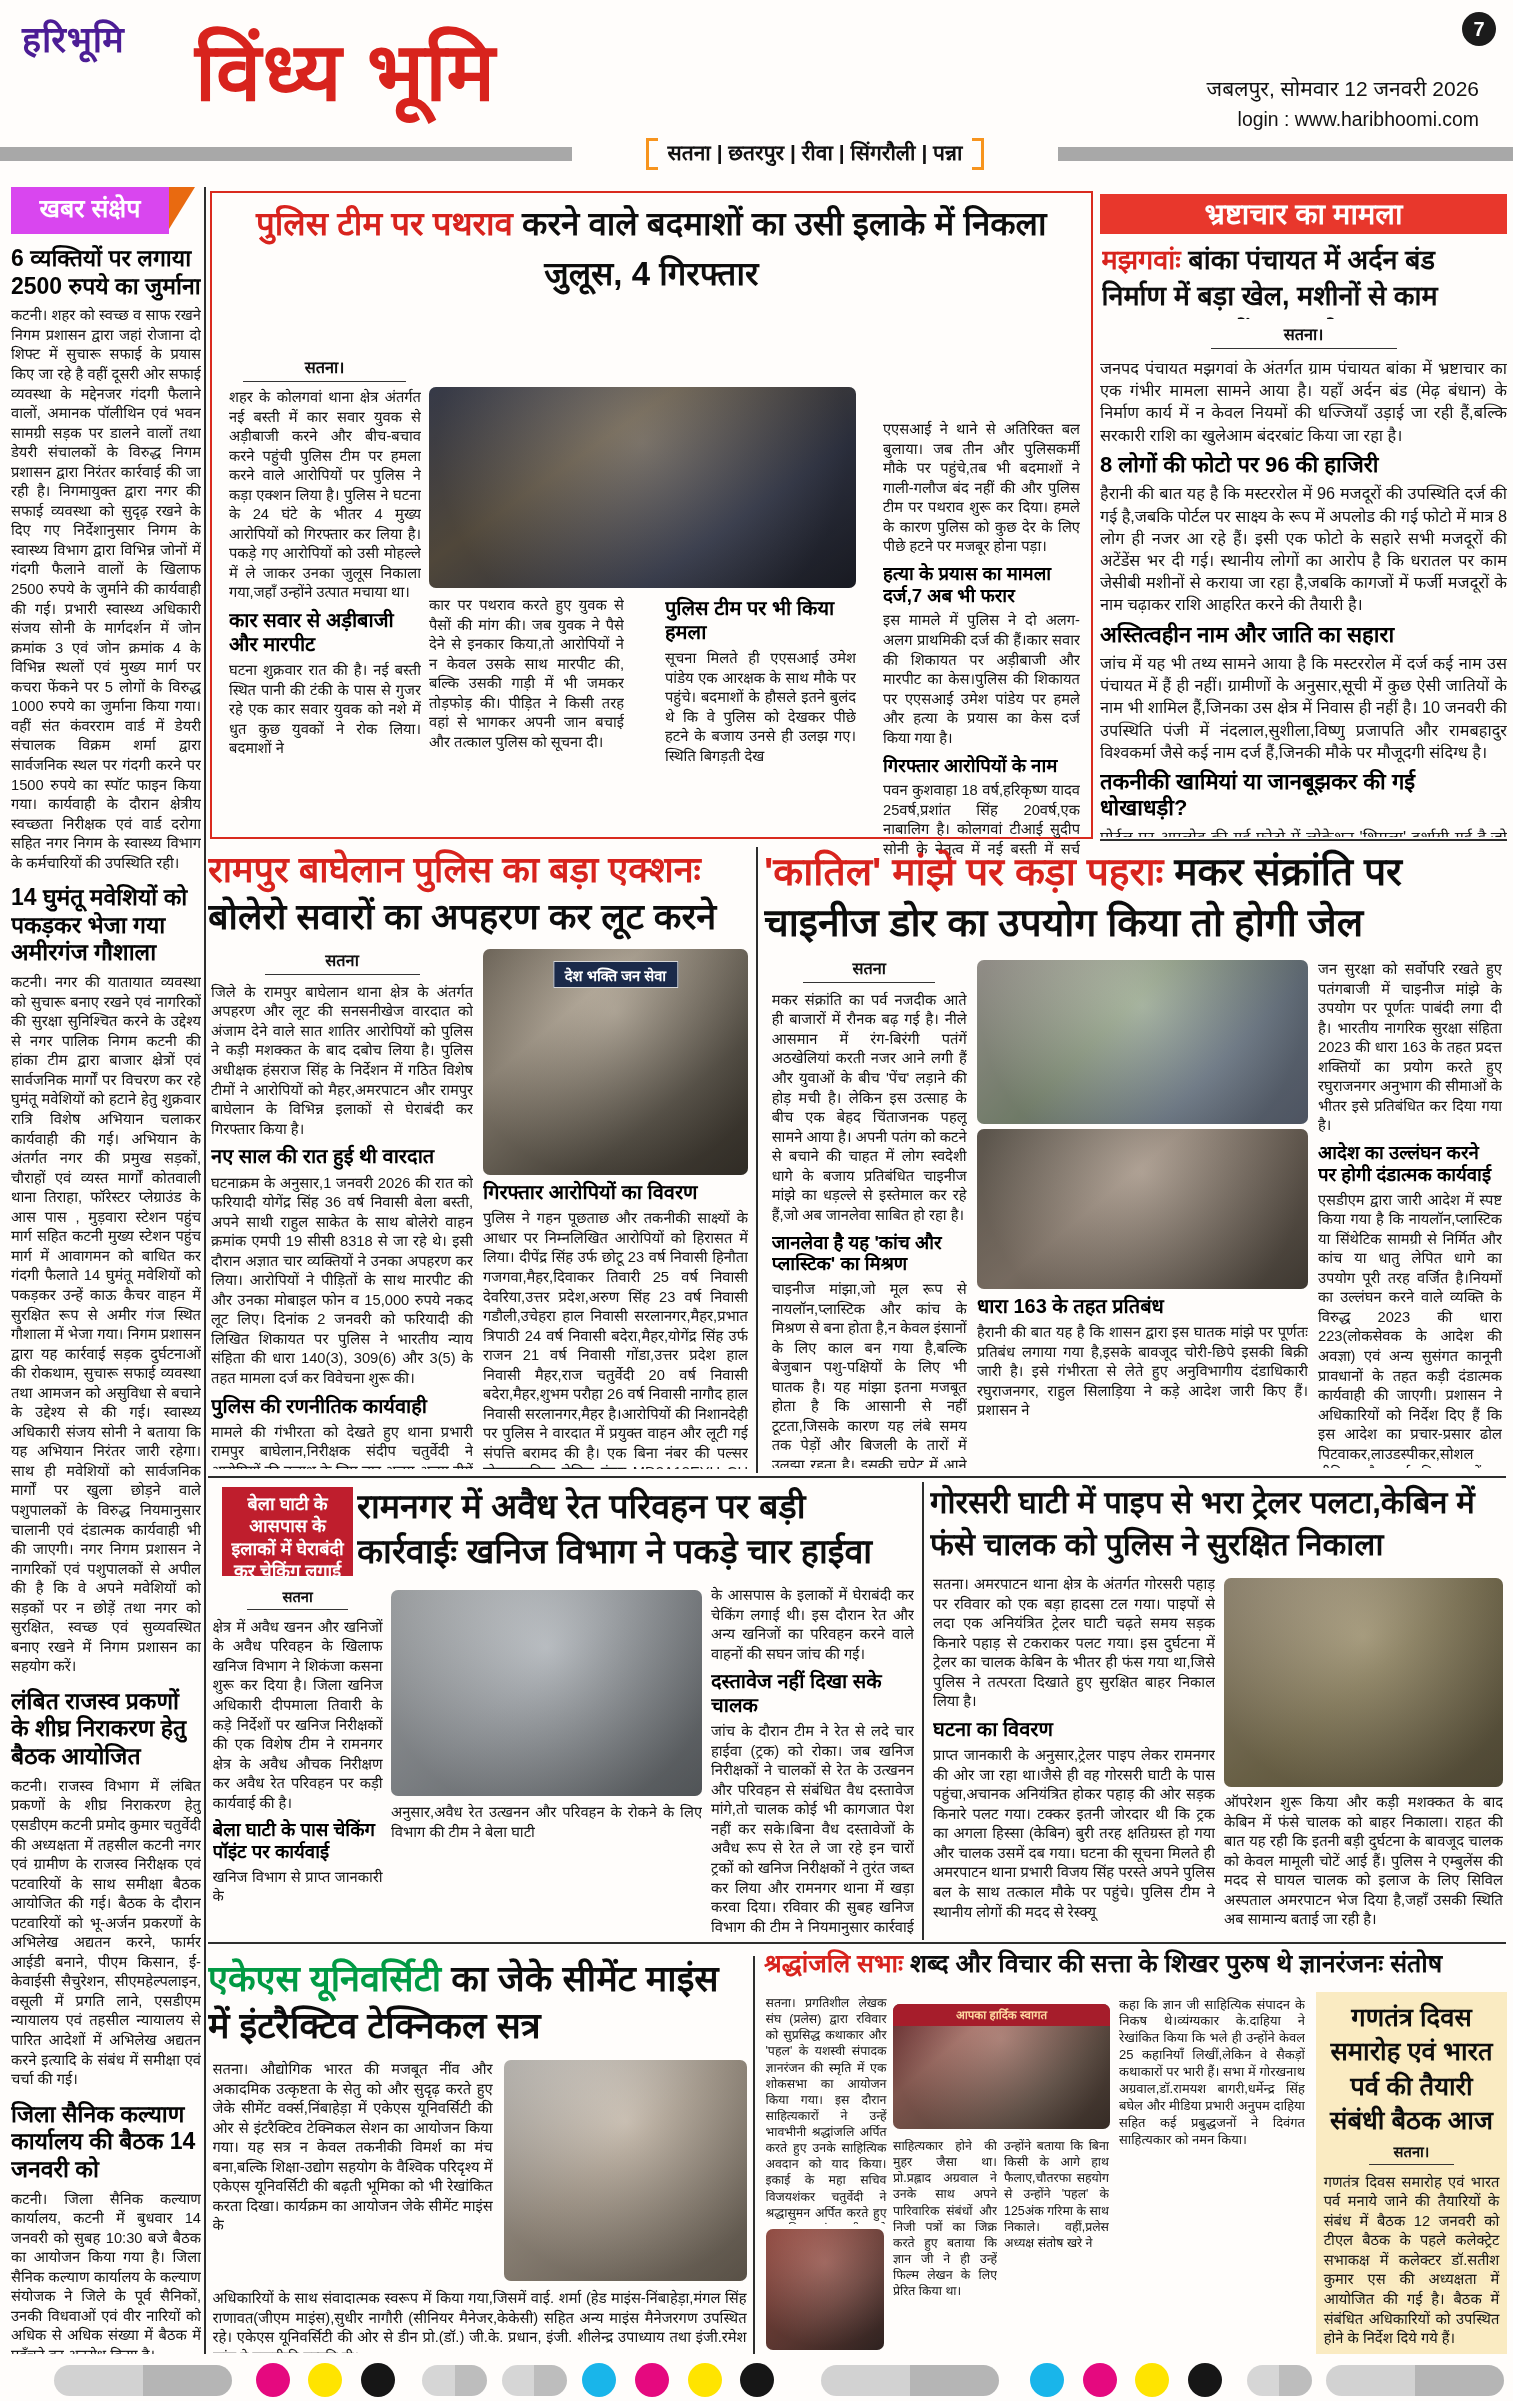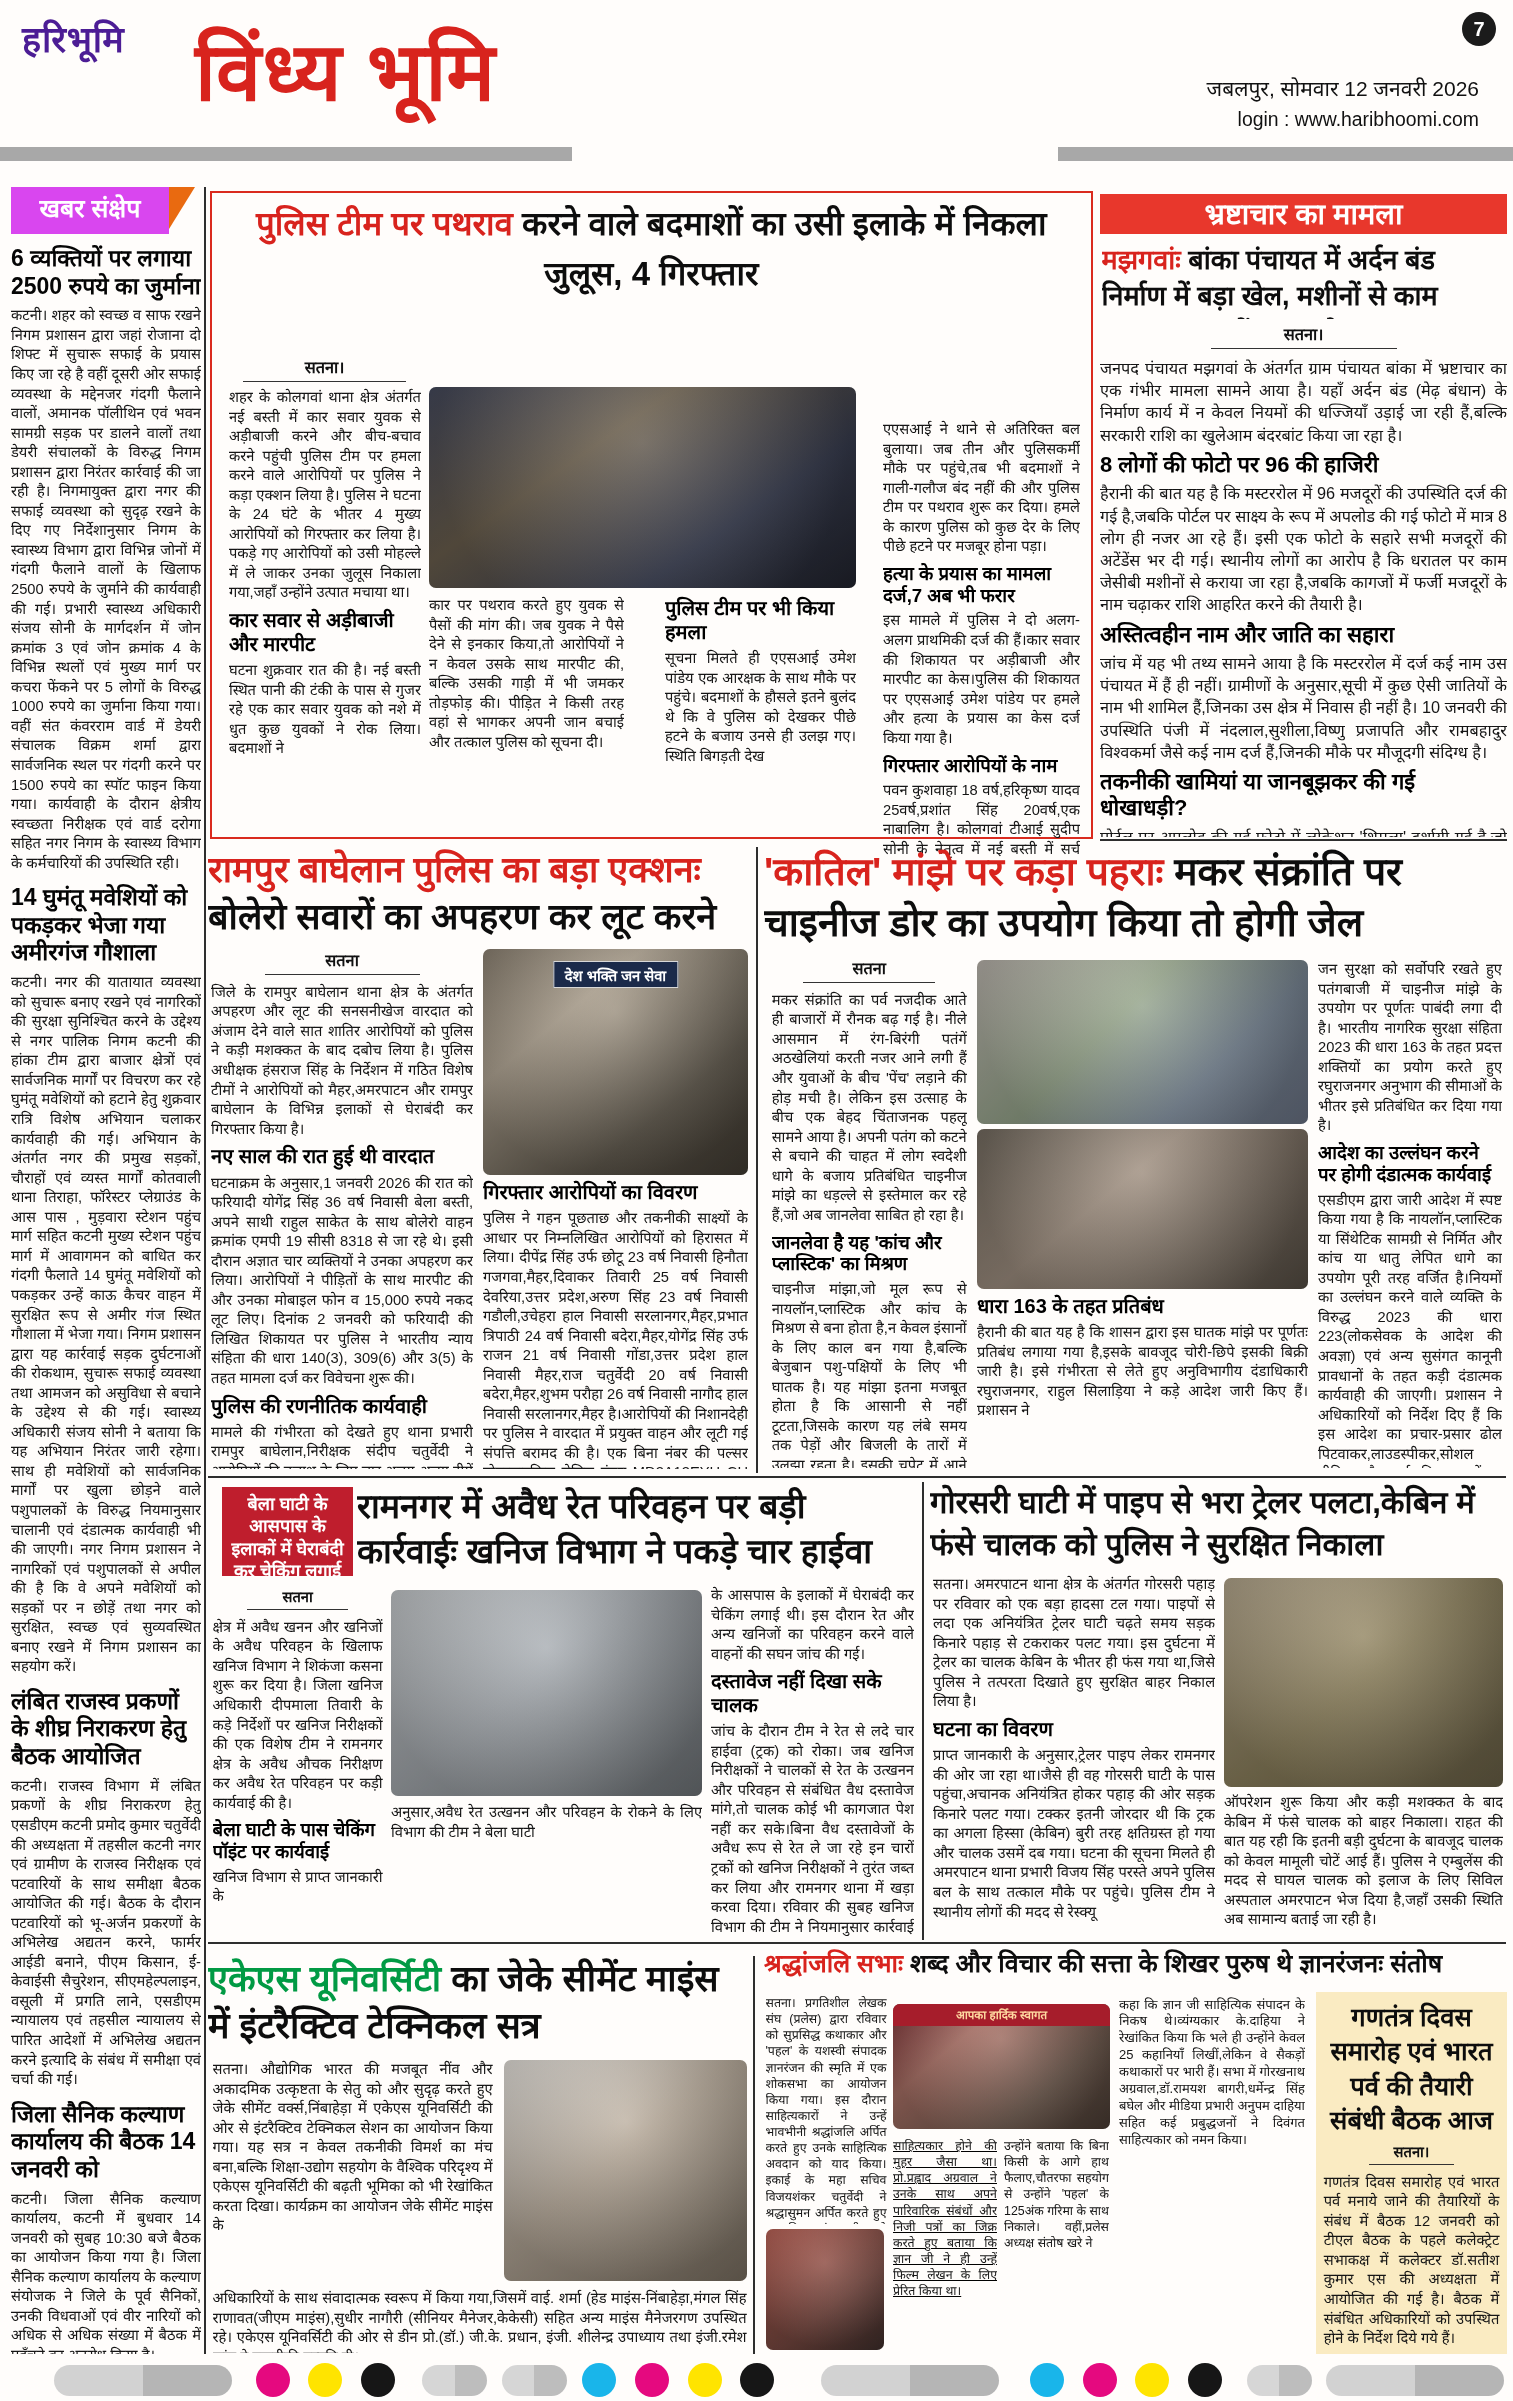--- a/index.html
+++ b/index.html
@@ -64,20 +64,23 @@
 
 <div class="page">
 
   <div class="abs logo" style="left:22px;top:14px;">हरिभूमि</div>
   <div class="abs mast-title" style="left:195px;top:28px;">विंध्य भूमि</div>
   <div class="abs page-badge" style="left:1462px;top:12.4px;">7</div>
   <div class="abs mast-right" style="left:1146px;top:74px;width:333px;">जबलपुर, सोमवार 12 जनवरी 2026</div>
   <div class="abs mast-right" style="left:1146px;top:108px;width:333px;font-size:19.4px;">login : www.haribhoomi.com</div>
   <div class="abs graybar" style="left:0;top:147px;width:572px;height:14px;"></div>
   <div class="abs graybar" style="left:1058px;top:147px;width:456px;height:14px;"></div>
+  <div class="abs cities" style="left:572px;top:136px;width:486px;">
+    <span class="brk brk-l"></span><span>सतना | छतरपुर | रीवा | सिंगरौली | पन्ना</span><span class="brk brk-r"></span>
+  </div>
 
   <div class="abs clip" style="left:11px;top:187px;width:190px;height:2167px;">
     <div class="briefs-head">खबर संक्षेप</div>
     <div>
       <div class="brief-title">6 व्यक्तियों पर लगाया 2500 रुपये का जुर्माना</div>
       <p class="bt">कटनी। शहर को स्वच्छ व साफ रखने निगम प्रशासन द्वारा जहां रोजाना दो शिफ्ट में सुचारू सफाई के प्रयास किए जा रहे है वहीं दूसरी ओर सफाई व्यवस्था के मद्देनजर गंदगी फैलाने वालों, अमानक पॉलीथिन एवं भवन सामग्री सड़क पर डालने वालों तथा डेयरी संचालकों के विरुद्ध निगम प्रशासन द्वारा निरंतर कार्रवाई की जा रही है। निगमायुक्त द्वारा नगर की सफाई व्यवस्था को सुदृढ़ रखने के दिए गए निर्देशानुसार निगम के स्वास्थ्य विभाग द्वारा विभिन्न जोनों में गंदगी फैलाने वालों के खिलाफ 2500 रुपये के जुर्माने की कार्यवाही की गई। प्रभारी स्वास्थ्य अधिकारी संजय सोनी के मार्गदर्शन में जोन क्रमांक 3 एवं जोन क्रमांक 4 के विभिन्न स्थलों एवं मुख्य मार्ग पर कचरा फेंकने पर 5 लोगों के विरुद्ध 1000 रुपये का जुर्माना किया गया। वहीं संत कंवरराम वार्ड में डेयरी संचालक विक्रम शर्मा द्वारा सार्वजनिक स्थल पर गंदगी करने पर 1500 रुपये का स्पॉट फाइन किया गया। कार्यवाही के दौरान क्षेत्रीय स्वच्छता निरीक्षक एवं वार्ड दरोगा सहित नगर निगम के स्वास्थ्य विभाग के कर्मचारियों की उपस्थिति रही।</p>
     </div>
     <div>
       <div class="brief-title">14 घुमंतू मवेशियों को पकड़कर भेजा गया अमीरगंज गौशाला</div>
       <p class="bt">कटनी। नगर की यातायात व्यवस्था को सुचारू बनाए रखने एवं नागरिकों की सुरक्षा सुनिश्चित करने के उद्देश्य से नगर पालिक निगम कटनी की हांका टीम द्वारा बाजार क्ष्रेत्रों एवं सार्वजनिक मार्गों पर विचरण कर रहे घुमंतू मवेशियों को हटाने हेतु शुक्रवार रात्रि विशेष अभियान चलाकर कार्यवाही की गई। अभियान के अंतर्गत नगर की प्रमुख सड़कों, चौराहों एवं व्यस्त मार्गों कोतवाली थाना तिराहा, फॉरेस्टर प्लेग्राउंड के आस पास , मुड़वारा स्टेशन पहुंच मार्ग सहित कटनी मुख्य स्टेशन पहुंच मार्ग में आवागमन को बाधित कर गंदगी फैलाते 14 घुमंतू मवेशियों को पकड़कर उन्हें काऊ कैचर वाहन में सुरक्षित रूप से अमीर गंज स्थित गौशाला में भेजा गया। निगम प्रशासन द्वारा यह कार्रवाई सड़क दुर्घटनाओं की रोकथाम, सुचारू सफाई व्यवस्था तथा आमजन को असुविधा से बचाने के उद्देश्य से की गई। स्वास्थ्य अधिकारी संजय सोनी ने बताया कि यह अभियान निरंतर जारी रहेगा। साथ ही मवेशियों को सार्वजनिक मार्गों पर खुला छोड़ने वाले पशुपालकों के विरुद्ध नियमानुसार चालानी एवं दंडात्मक कार्यवाही भी की जाएगी। नगर निगम प्रशासन ने नागरिकों एवं पशुपालकों से अपील की है कि वे अपने मवेशियों को सड़कों पर न छोड़ें तथा नगर को सुरक्षित, स्वच्छ एवं सुव्यवस्थित बनाए रखने में निगम प्रशासन का सहयोग करें।</p>
@@ -235,21 +238,21 @@
     <span class="red">श्रद्धांजलि सभाः </span><span>शब्द और विचार की सत्ता के शिखर पुरुष थे ज्ञानरंजनः संतोष</span>
   </div>
   <div class="abs clip" style="left:764px;top:1992px;width:547px;height:362px;">
     <div class="abs clip" style="left:1.5px;top:3.1px;width:121px;height:229px;">
       <p class="bt bt-sm">सतना। प्रगतिशील लेखक संघ (प्रलेस) द्वारा रविवार को सुप्रसिद्ध कथाकार और 'पहल' के यशस्वी संपादक ज्ञानरंजन की स्मृति में एक शोकसभा का आयोजन किया गया। इस दौरान साहित्यकारों ने उन्हें भावभीनी श्रद्धांजलि अर्पित करते हुए उनके साहित्यिक अवदान को याद किया। इकाई के महा सचिव विजयशंकर चतुर्वेदी ने श्रद्धासुमन अर्पित करते हुए कहा कि ज्ञानरंजन जी अपने आप में एक संस्थान और 'सुपरस्टार' संपादक थे। उन्होंने संपादन की बारीकियों और ज्ञान जी के साथ मुंबई व जबलपुर में बिताए अनुभवों को साझा किया। उन्होंने दावा किया कि 'पहल' पत्रिका में छपना किसी भी लेखक के लिए</p>
     </div>
     <div class="ph ph-portrait" style="left:1.5px;top:237px;width:118px;height:121px;"></div>
     <div class="ph ph-meeting" style="left:129px;top:12.4px;width:217px;height:125px;">
       <div class="photo-banner">आपका हार्दिक स्वागत</div>
     </div>
-    <div class="abs clip" style="left:129px;top:146px;width:104px;height:214px;text-decoration:underline;">
+    <div class="abs clip" style="left:129px;top:146px;width:104px;height:214px;">
       <p class="bt bt-sm">साहित्यकार होने की मुहर जैसा था। प्रो.प्रह्लाद अग्रवाल ने उनके साथ अपने पारिवारिक संबंधों और निजी पत्रों का जिक्र करते हुए बताया कि ज्ञान जी ने ही उन्हें फिल्म लेखन के लिए प्रेरित किया था।</p>
     </div>
     <div class="abs clip" style="left:240px;top:146px;width:105px;height:214px;">
       <p class="bt bt-sm">उन्होंने बताया कि बिना किसी के आगे हाथ फैलाए,चौतरफा सहयोग से उन्होंने 'पहल' के 125अंक गरिमा के साथ निकाले। वहीं,प्रलेस अध्यक्ष संतोष खरे ने</p>
     </div>
     <div class="abs clip" style="left:355px;top:4.6px;width:186px;height:355px;">
       <p class="bt bt-md">कहा कि ज्ञान जी साहित्यिक संपादन के निकष थे।व्यंग्यकार के.दाहिया ने रेखांकित किया कि भले ही उन्होंने केवल 25 कहानियाँ लिखीं,लेकिन वे सैकड़ों कथाकारों पर भारी हैं। सभा में गोरखनाथ अग्रवाल,डॉ.रामयश बागरी,धर्मेन्द्र सिंह बघेल और मीडिया प्रभारी अनुपम दाहिया सहित कई प्रबुद्धजनों ने दिवंगत साहित्यकार को नमन किया।</p>
     </div>
   </div>
 

